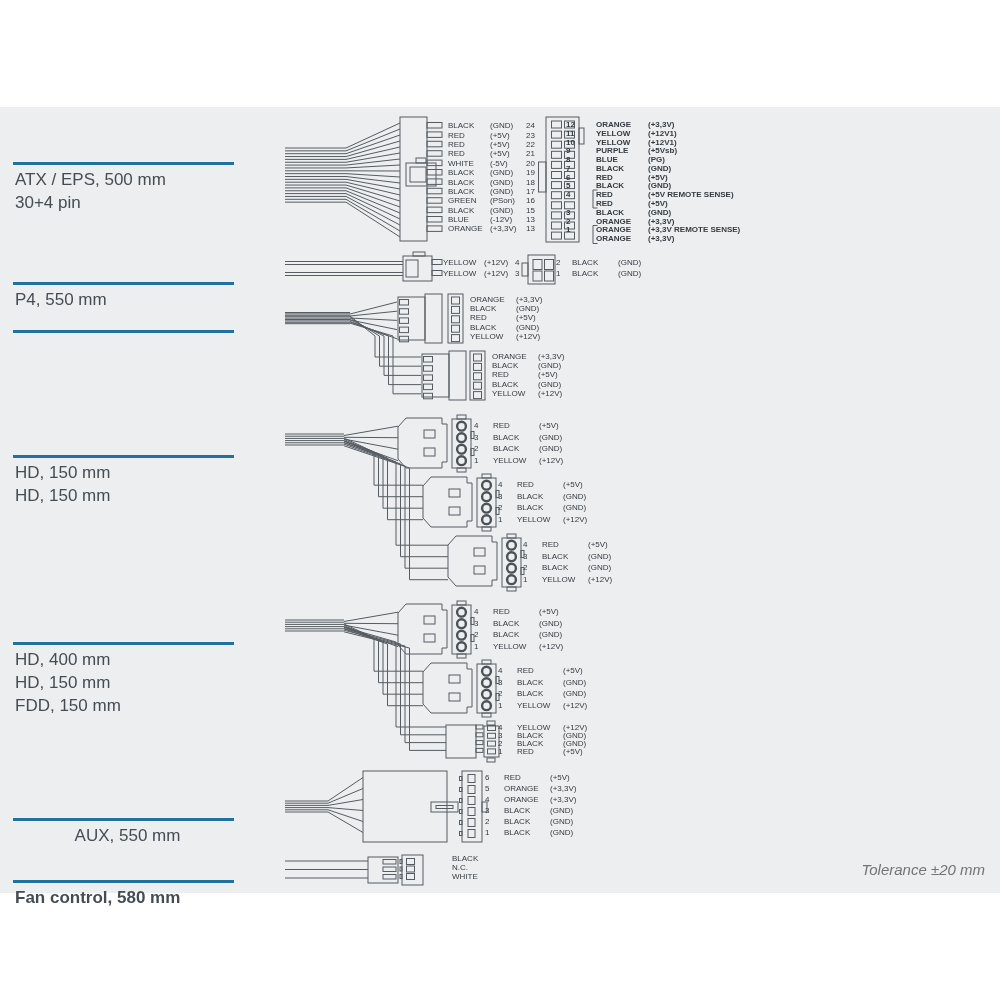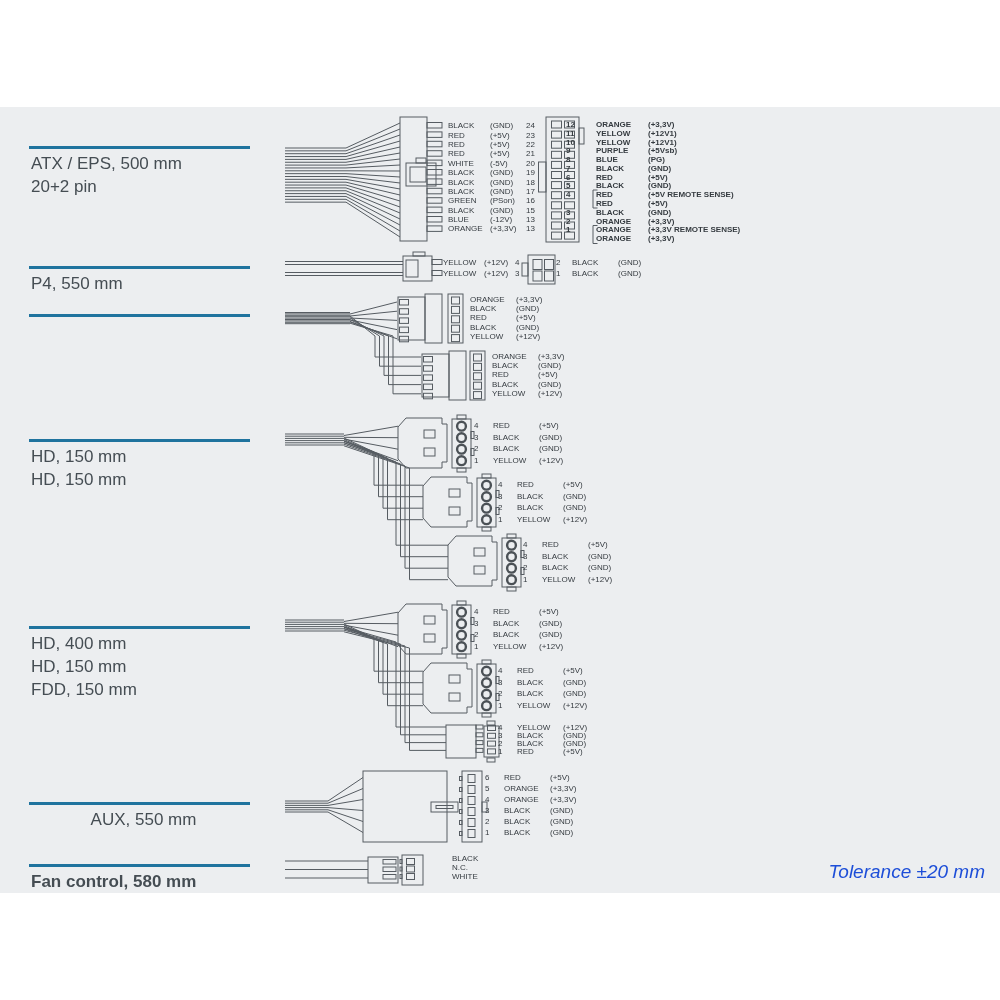--- a/index.html
+++ b/index.html
@@ -4,21 +4,21 @@
 <style>
   html,body{margin:0;padding:0;background:#fff;}
   .canvas{position:relative;width:1000px;height:1000px;background:#fff;overflow:hidden;
           font-family:"Liberation Sans",sans-serif;}
   .panel{position:absolute;left:0;top:107px;width:1000px;height:786px;background:#eceef0;}
   #wiring{position:absolute;left:0;top:0;}
   #wiring line,#wiring rect,#wiring path{fill:none;stroke:#565c62;stroke-width:1;}
   #wiring circle{fill:none;stroke:#4b5156;stroke-width:2.4;}
 
   
-  .side-group{position:absolute;left:29px;width:221px;}
+  .side-group{position:absolute;left:13px;width:221px;margin-top:16px;}
   .rule{height:3px;background:#1f739e;}
   .side-label{font-size:17px;line-height:23px;color:#454d53;padding-left:2px;margin-top:3px;}
   .side-label+.side-label{margin-top:0;}
   .indent .side-label{padding-left:8px;}
   #g-atx{top:146px;} #g-p4{top:266px;} #g-sata{top:314px;} #g-hd1{top:439px;}
   #g-hd2{top:626px;} #g-aux{top:802px;text-align:center;} #g-fan{top:864px;font-weight:bold;}
 
   
   .rows{position:absolute;}
   .prow{height:var(--pitch);display:flex;align-items:center;font-size:8px;
@@ -39,22 +39,22 @@
   #rows-sata2{left:492px;top:352px;--pitch:9.2px;}
   #rows-hd1c1{left:474px;top:420px;--pitch:11.5px;}
   #rows-hd1c2{left:498px;top:479px;--pitch:11.5px;}
   #rows-hd1c3{left:523px;top:539px;--pitch:11.5px;}
   #rows-hd2c1{left:474px;top:606px;--pitch:11.5px;}
   #rows-hd2c2{left:498px;top:665px;--pitch:11.5px;}
   #rows-fdd{left:498px;top:723px;--pitch:8.2px;}
   #rows-aux{left:485px;top:772px;--pitch:11px;}
   #rows-fan{left:452px;top:854px;--pitch:9px;}
 
-  .tolerance{position:absolute;right:15px;top:861px;font-size:19px;font-style:italic;
-             color:#1d4ed8;}
+  .tolerance{position:absolute;right:15px;top:861px;font-size:15px;font-style:italic;
+             color:#737373;}
 </style>
 </head>
 <body>
 
 <div class="canvas">
   <div class="panel"></div>
 
   <svg id="wiring" width="1000" height="1000" viewBox="0 0 1000 1000">
       <g>
         <line x1="285" y1="148" x2="346" y2="148"></line>
@@ -398,21 +398,21 @@
         <rect x="406.5" y="873.5" width="8" height="6"></rect>
         <rect x="400" y="874.5" width="2" height="4"></rect>
       </g>
     </svg>
 
   <div class="side-group" id="g-atx">
     <div class="rule"></div>
     <div>
 
     <div class="side-label">ATX / EPS, 500 mm</div>
-        <div class="side-label">20+2 pin</div>
+        <div class="side-label">30+4 pin</div>
       </div>
   </div>
   <div class="side-group" id="g-p4">
     <div class="rule"></div>
     <div>
 
     <div class="side-label">P4, 550 mm</div>
       </div>
   </div>
   <div class="side-group" id="g-sata">

